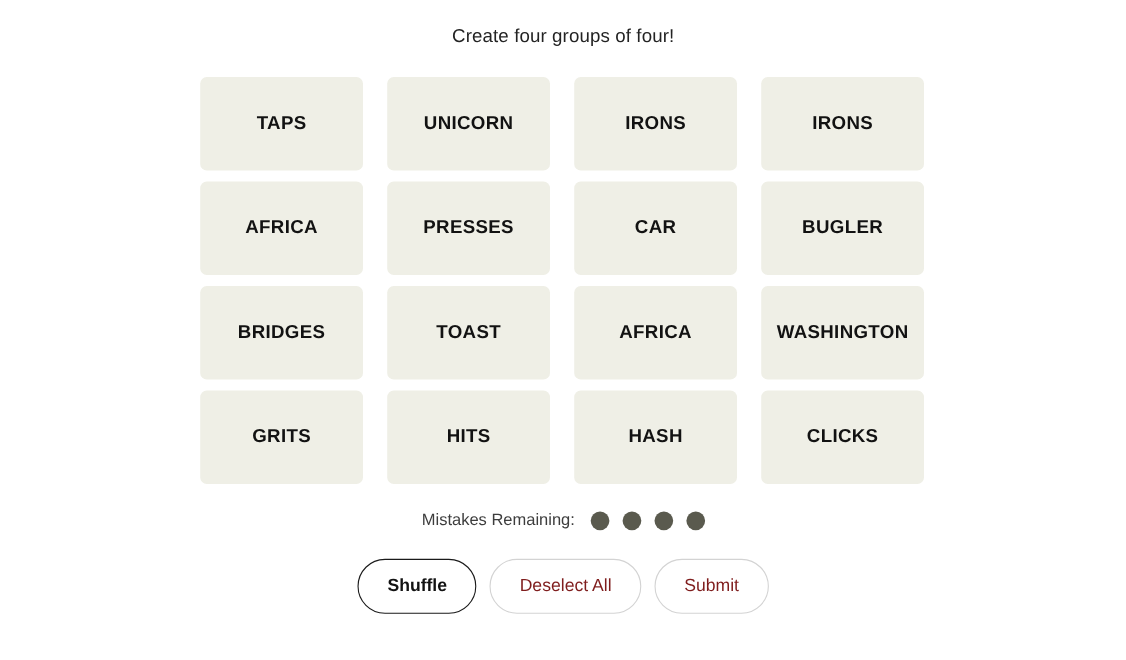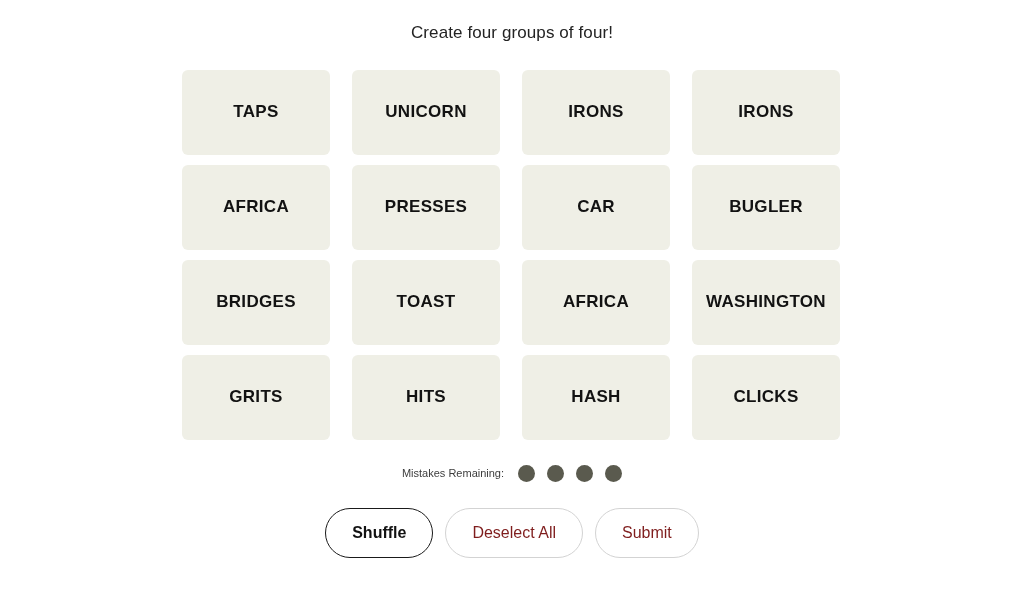--- a/index.html
+++ b/index.html
@@ -77,21 +77,21 @@
     top: 462px;
     left: 0;
     width: 1024px;
     height: 22px;
     display: flex;
     align-items: center;
     justify-content: center;
   }
 
   .mistakes-label {
-    font-size: 11px;
+    font-size: 15px;
     color: #3d3d3d;
     margin-right: 14px;
     line-height: 22px;
   }
 
   .mistake-dots {
     display: flex;
     align-items: center;
     gap: 12px;
   }

